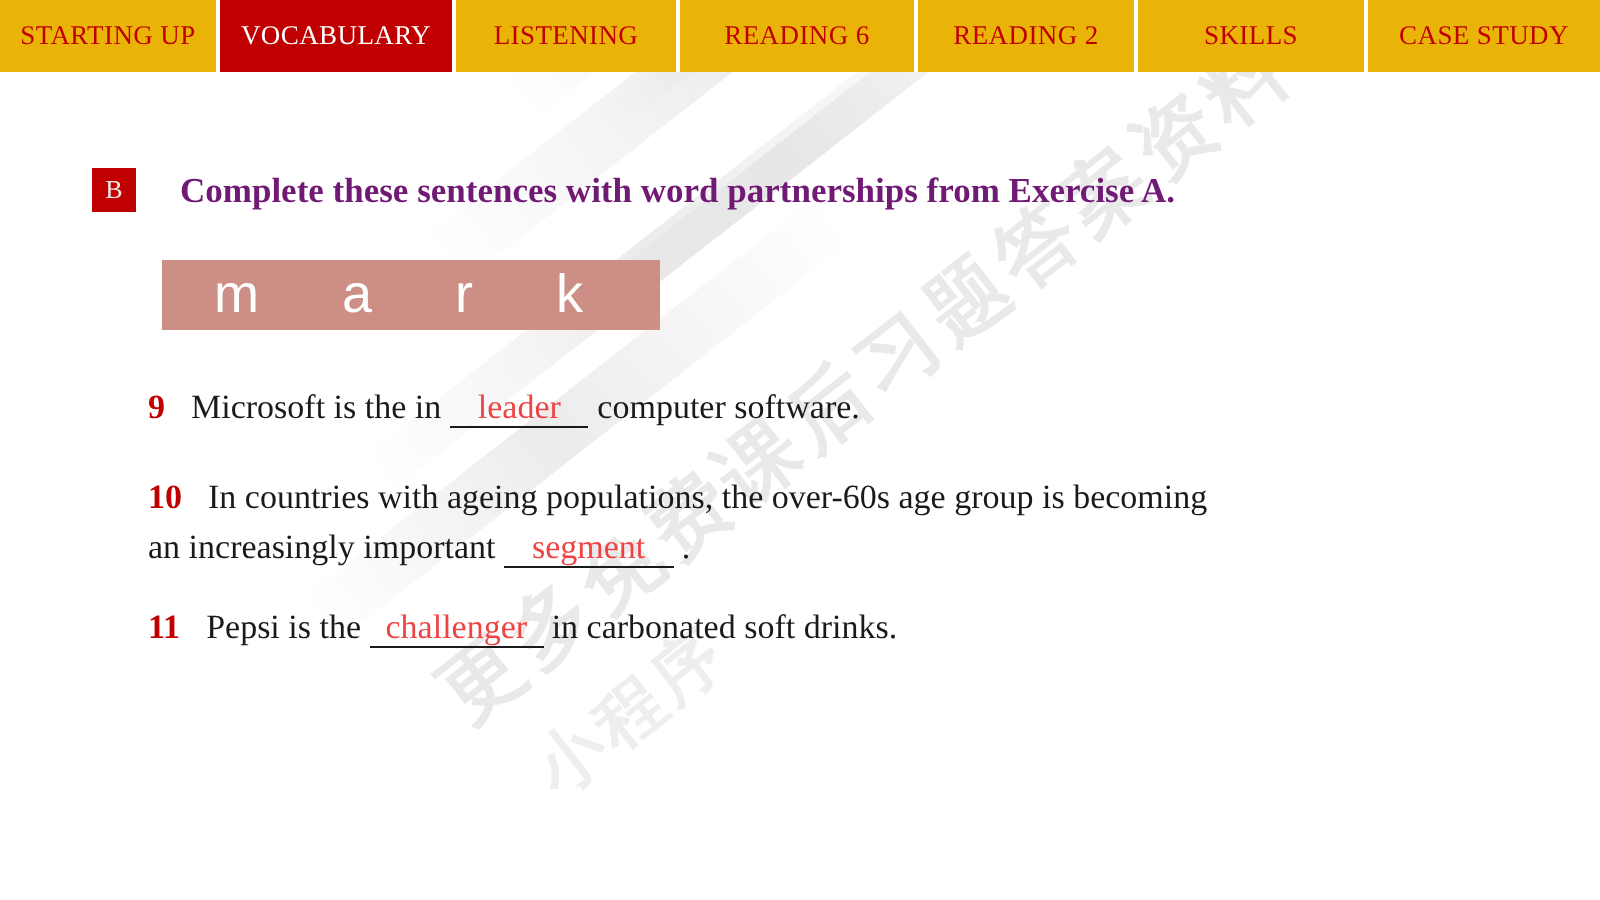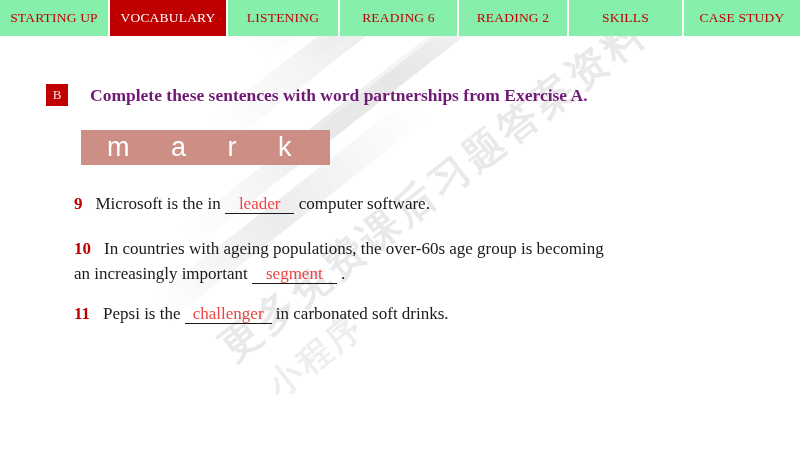--- a/index.html
+++ b/index.html
@@ -59,21 +59,21 @@
     position: absolute;
     left: 0; top: 0;
     width: 800px;
     height: 36px;
     display: flex;
     z-index: 5;
     background: #ffffff;
   }
   .tab {
     height: 36px;
-    background: #86efac;
+    background: #eab308;
     color: #c00000;
     display: flex;
     align-items: center;
     justify-content: center;
     font-family: "Liberation Serif", serif;
     font-size: 13.5px;
     letter-spacing: 0.2px;
     border-right: 2px solid #ffffff;
     box-sizing: border-box;
     cursor: pointer;

